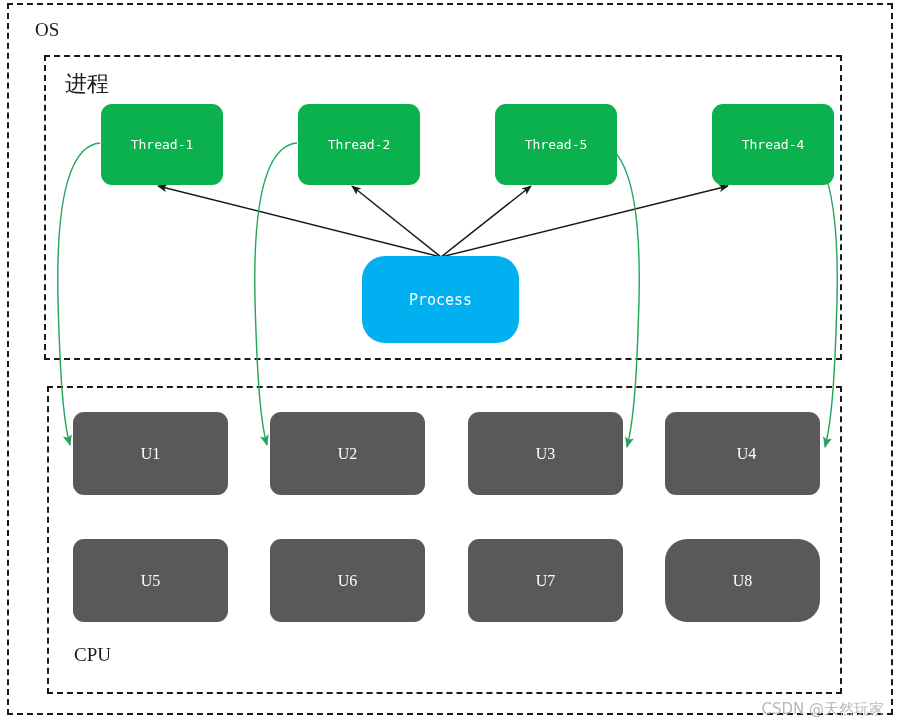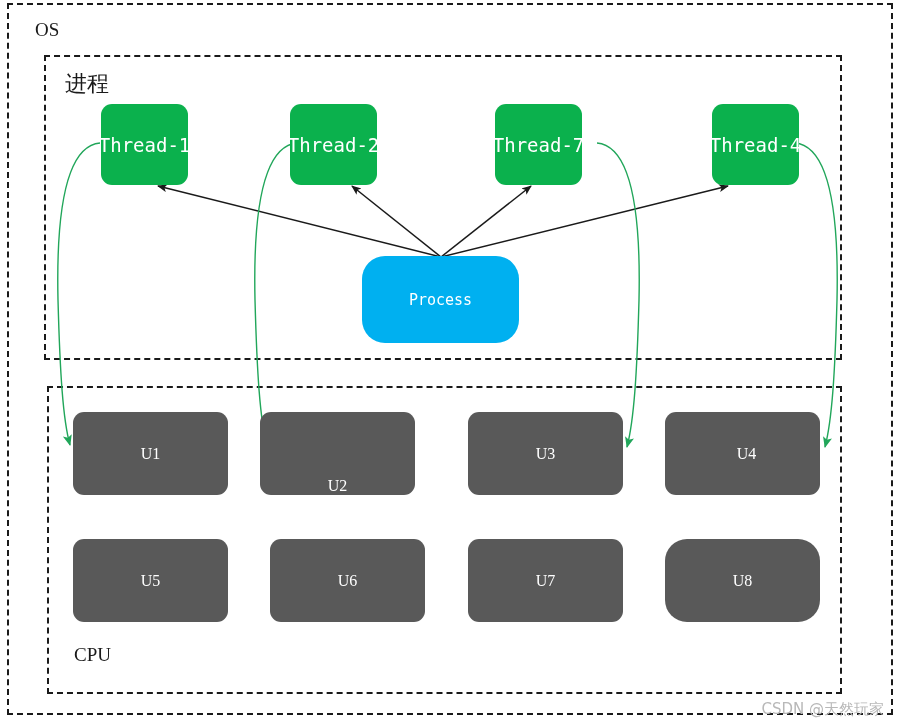--- a/index.html
+++ b/index.html
@@ -46,25 +46,25 @@
     box-sizing: border-box;
     display: flex;
     align-items: center;
     justify-content: center;
     border-radius: 11px;
     color: #ffffff;
     white-space: nowrap;
     user-select: none;
   }
   .node.thread {
-    width: 87px;
+    width: 122px;
     height: 81px;
     background: #0bb14d;
     font-family: "DejaVu Sans Mono", monospace;
-    font-size: 19px;
+    font-size: 13px;
     top: 104px;
   }
   .node.process {
     width: 157px;
     height: 87px;
     background: #00b0f0;
     font-family: "DejaVu Sans Mono", monospace;
     font-size: 15px;
     left: 362px;
     top: 256px;
@@ -72,26 +72,26 @@
   }
   .node.unit {
     width: 155px;
     height: 83px;
     background: #595959;
     font-family: "Liberation Serif", serif;
     font-size: 16px;
   }
 
   #thread-1 { left: 101px; }
-  #thread-2 { left: 290px; text-align: center; }
+  #thread-2 { left: 298px; text-align: center; }
   #thread-3 { left: 495px; }
   #thread-4 { left: 683px; margin-left: 29px; }
 
   #unit-1 { left: 73px;  top: 412px; }
-  #unit-2 { left: 260px; top: 412px; align-items: flex-end; }
+  #unit-2 { left: 270px; top: 412px; }
   #unit-3 { left: 468px; top: 412px; }
   #unit-4 { left: 665px; top: 412px; padding-left: 8px; }
   #unit-5 { left: 73px;  top: 539px; align-items: center; }
   #unit-6 { left: 270px; top: 539px; }
   #unit-7 { left: 468px; top: 539px; }
   #unit-8 { left: 665px; top: 539px; border-radius: 22px; }
 
   
   #connectors {
     position: absolute;
@@ -153,21 +153,21 @@
     </g>
   </svg>
 
   <div class="node thread" id="thread-1">
     <span>Thread-1</span>
   </div>
   <div class="node thread" id="thread-2">
     <span>Thread-2</span>
   </div>
   <div class="node thread" id="thread-3">
-    <span>Thread-7</span>
+    <span>Thread-5</span>
   </div>
   <div class="node thread" id="thread-4">
     <span>Thread-4</span>
   </div>
 
   <div class="node process" id="process">
     <span>Process</span>
   </div>
 
   <div class="node unit" id="unit-1">

